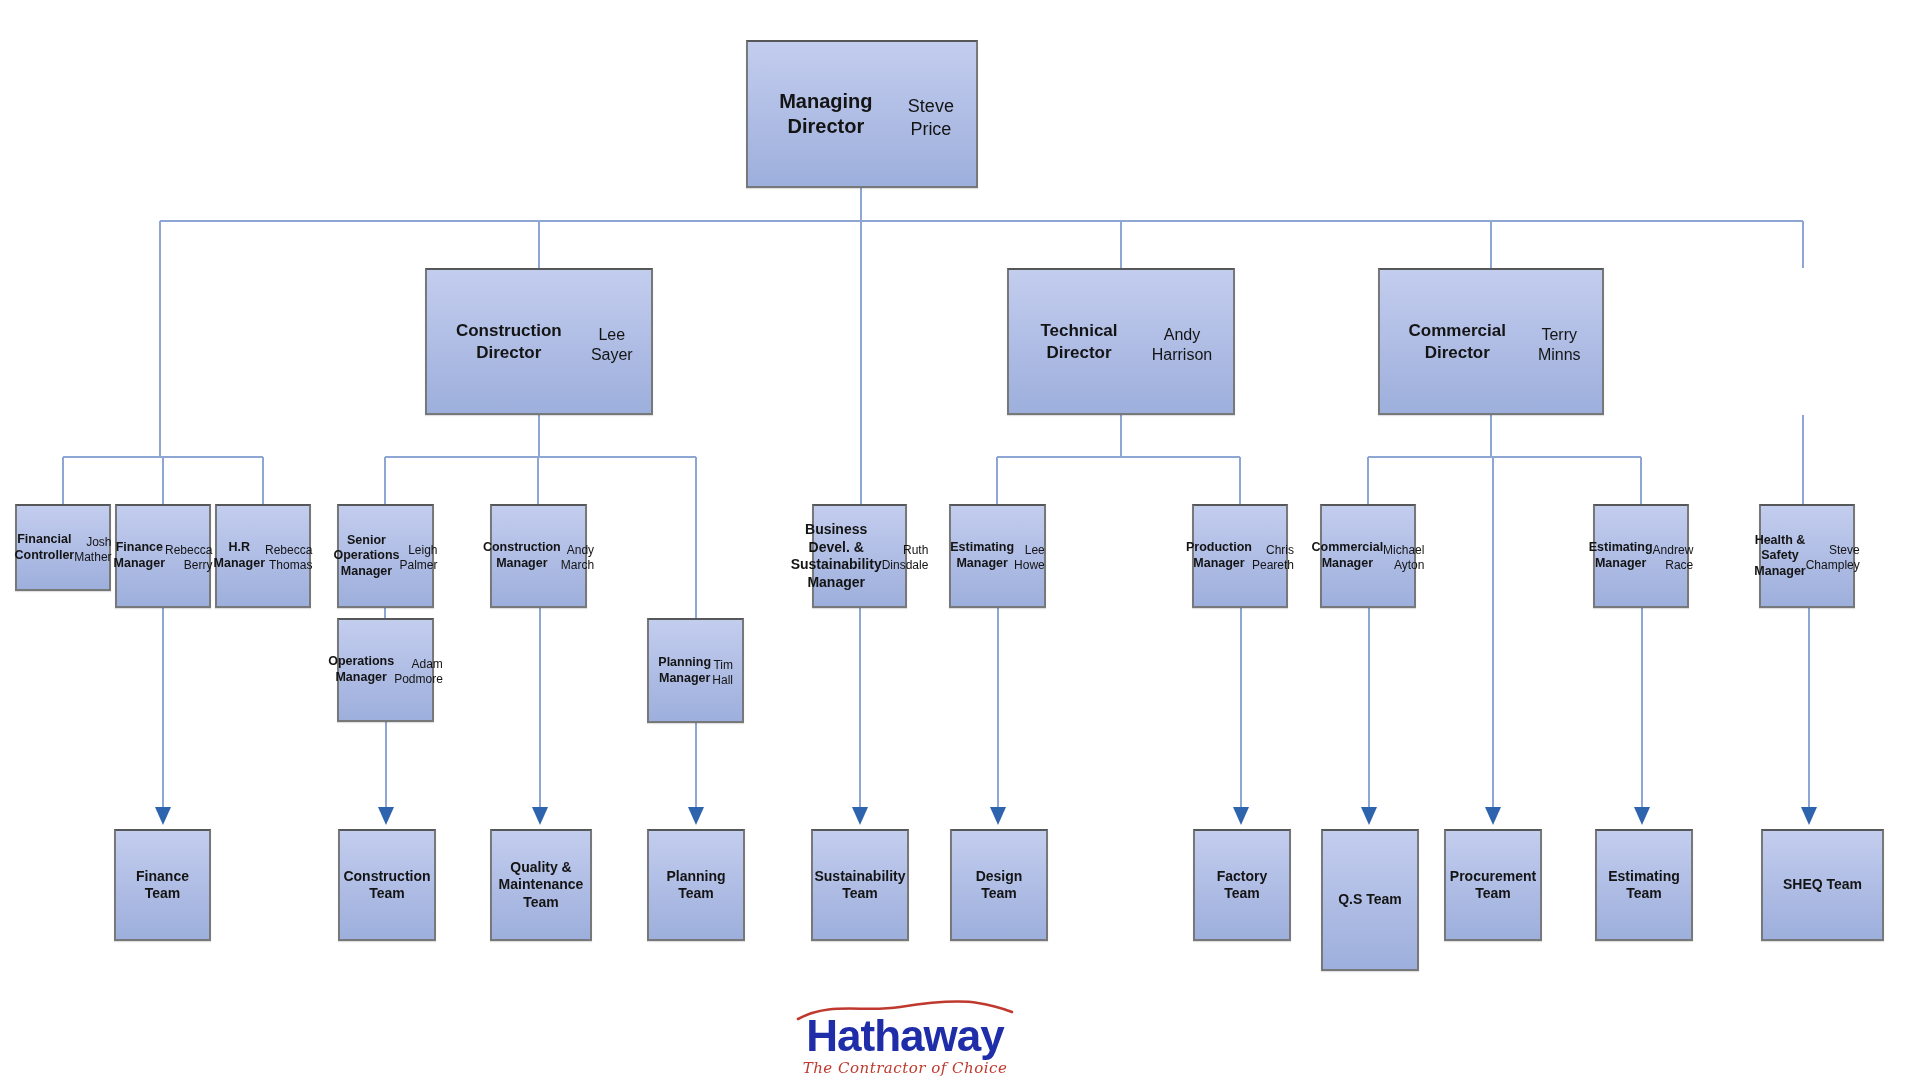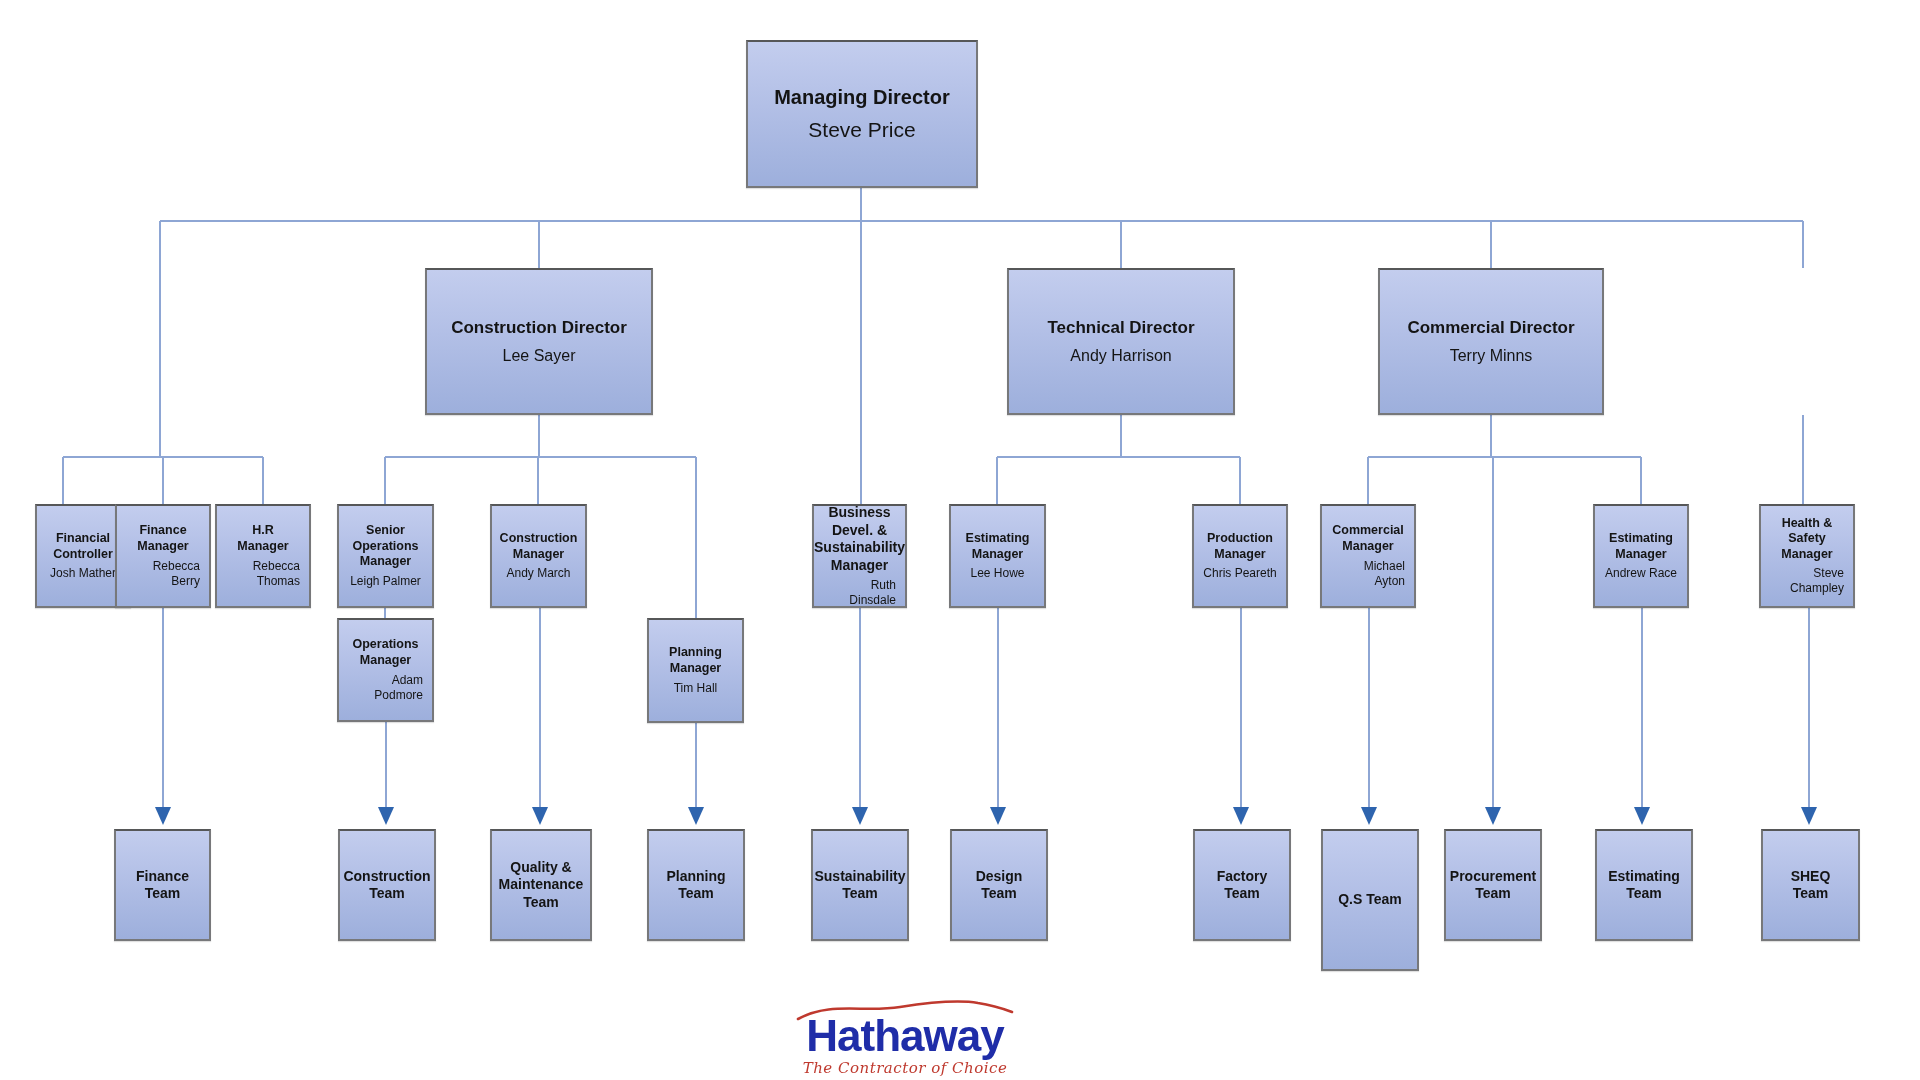--- a/index.html
+++ b/index.html
@@ -4,27 +4,27 @@
 <style>
   html,body{margin:0;padding:0;background:#ffffff;}
   #stage{
     position:relative;width:1920px;height:1080px;background:#ffffff;overflow:hidden;
     font-family:"Liberation Sans", sans-serif;color:#141414;
   }
   .node{
     position:absolute;box-sizing:border-box;
     border:2px solid #77787a;border-top-color:#565758;
     background:linear-gradient(180deg,#c3cdee 0%,#b2bfe6 45%,#9dafdc 100%);
-    display:flex;flex-direction:column;align-items:center;justify-content:center;
+    display:flex;flex-direction:row;align-items:center;justify-content:center;
     text-align:center;line-height:1.25;padding:2px 9px;
     box-shadow:0 1px 1px rgba(0,0,0,0.12);
   }
   .node .title{font-weight:bold;}
   .node .person{margin-top:7px;}
-  .node.lg  .title{font-size:20px;}  .node.lg  .person{font-size:21px;}
+  .node.lg  .title{font-size:20px;}  .node.lg  .person{font-size:18px;}
   .node.dir .title{font-size:17px;}  .node.dir .person{font-size:16px;}
   .node.sm  .title{font-size:12.5px;} .node.sm .person{font-size:12px;margin-top:4px;text-align:right;}
   .node.sm.tiny .title{font-size:14px;}
   .node.team .title{font-size:14px;}
   .hline,.vline{position:absolute;background:#8ea6d4;}
   .arrow{position:absolute;width:0;height:0;
     border-left:8px solid transparent;border-right:8px solid transparent;}
   #logo{position:absolute;text-align:center;}
   #logo .swoosh{display:block;margin:0 auto -14px auto;}
   #logo .brand{font-weight:bold;font-size:44px;letter-spacing:-1px;line-height:1.05;}
@@ -100,21 +100,21 @@
       <div class="person">Lee Sayer</div>
     </div>
     <div class="node dir" style="left: 1007px; top: 268px; width: 228px; height: 147px;">
       <div class="title">Technical Director</div>
       <div class="person">Andy Harrison</div>
     </div>
     <div class="node dir" style="left: 1378px; top: 268px; width: 226px; height: 147px;">
       <div class="title">Commercial Director</div>
       <div class="person">Terry Minns</div>
     </div>
-    <div class="node sm" style="left: 15px; top: 504px; width: 96px; height: 104px; margin-left: 20px;">
+    <div class="node sm" style="left: 15px; top: 504px; width: 96px; height: 87px;">
       <div class="title">Financial Controller</div>
       <div class="person">Josh Mather</div>
     </div>
     <div class="node sm" style="left: 115px; top: 504px; width: 96px; height: 104px;">
       <div class="title">Finance Manager</div>
       <div class="person">Rebecca Berry</div>
     </div>
     <div class="node sm" style="left: 215px; top: 504px; width: 96px; height: 104px;">
       <div class="title">H.R Manager</div>
       <div class="person">Rebecca Thomas</div>
@@ -182,16 +182,16 @@
     </div>
     <div class="node team" style="left: 1321px; top: 829px; width: 98px; height: 142px;">
       <div class="title">Q.S Team</div>
     </div>
     <div class="node team" style="left: 1444px; top: 829px; width: 98px; height: 112px;">
       <div class="title">Procurement Team</div>
     </div>
     <div class="node team" style="left: 1595px; top: 829px; width: 98px; height: 112px;">
       <div class="title">Estimating Team</div>
     </div>
-    <div class="node team" style="left: 1761px; top: 829px; width: 99px; height: 112px;">
+    <div class="node team" style="left: 1761px; top: 829px; width: 123px; height: 112px;">
       <div class="title">SHEQ Team</div>
     </div>
   </div>
 
 </body></html>

